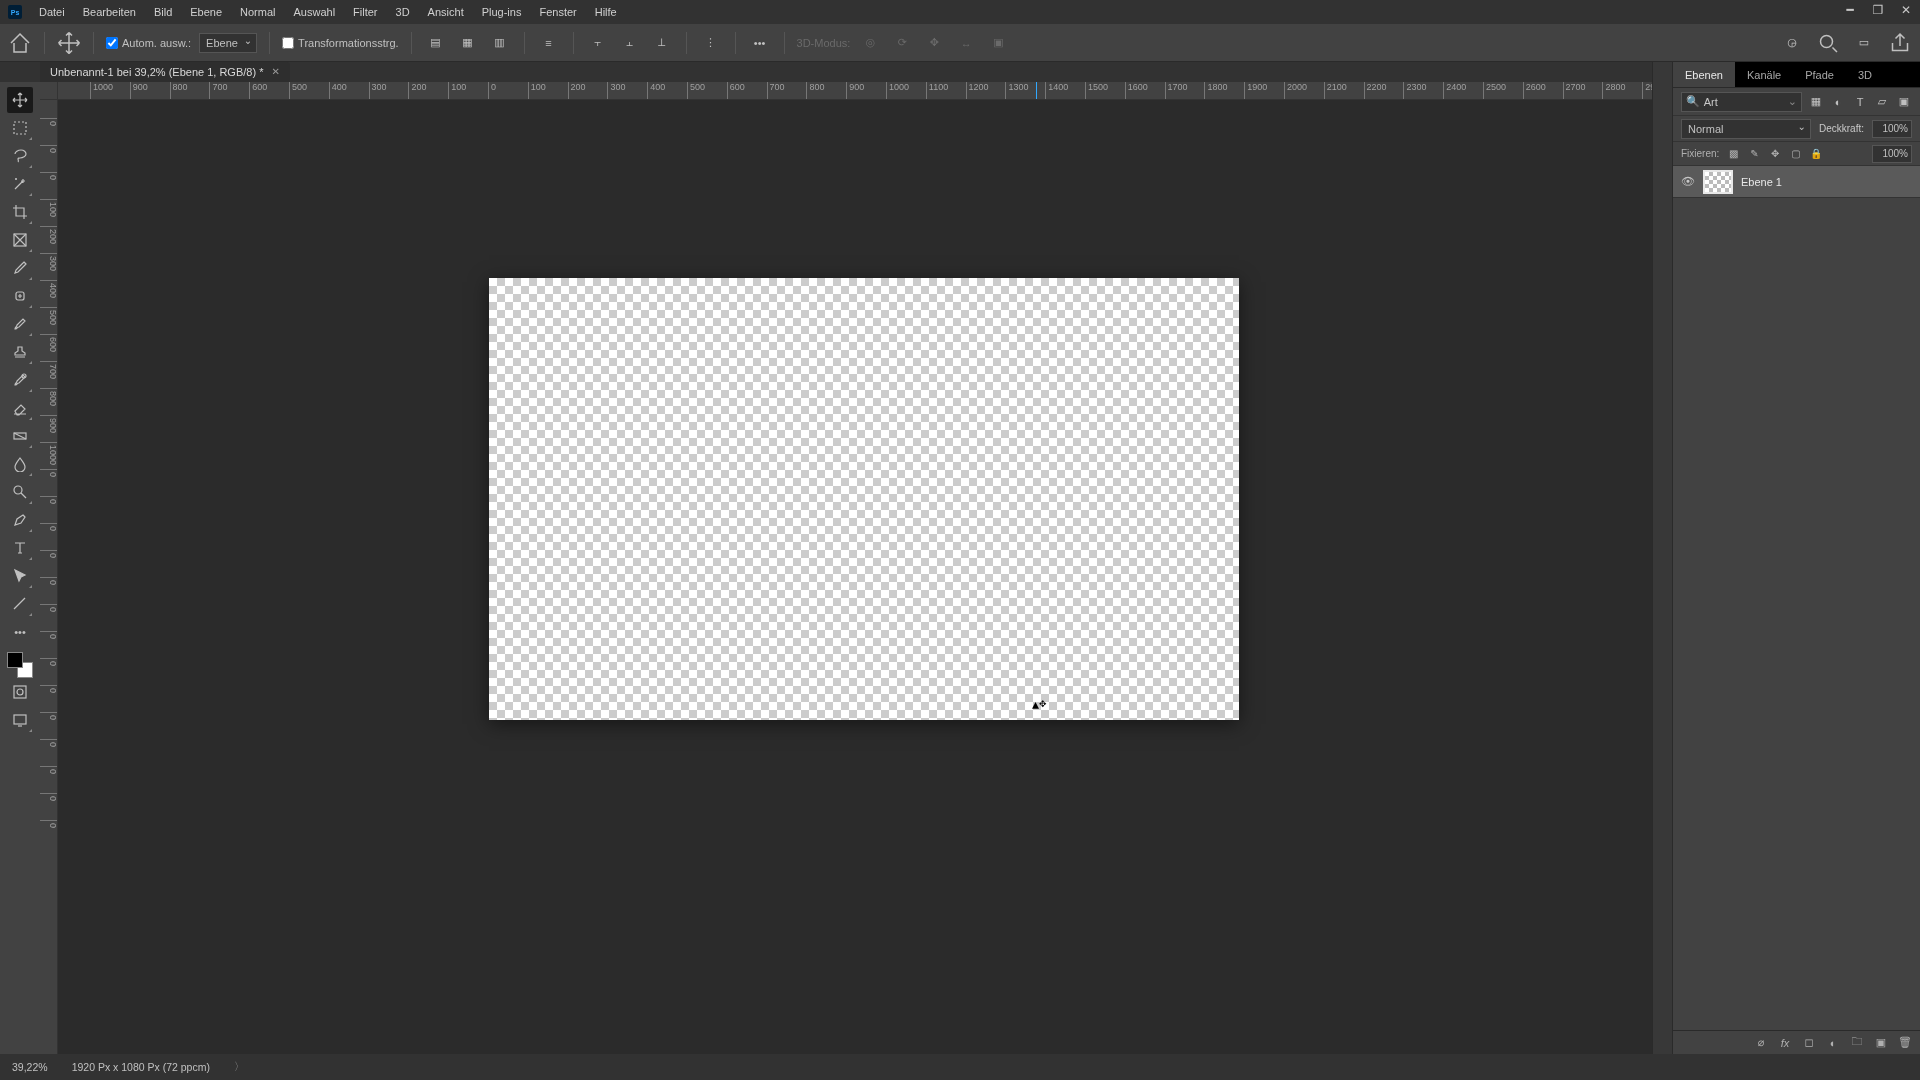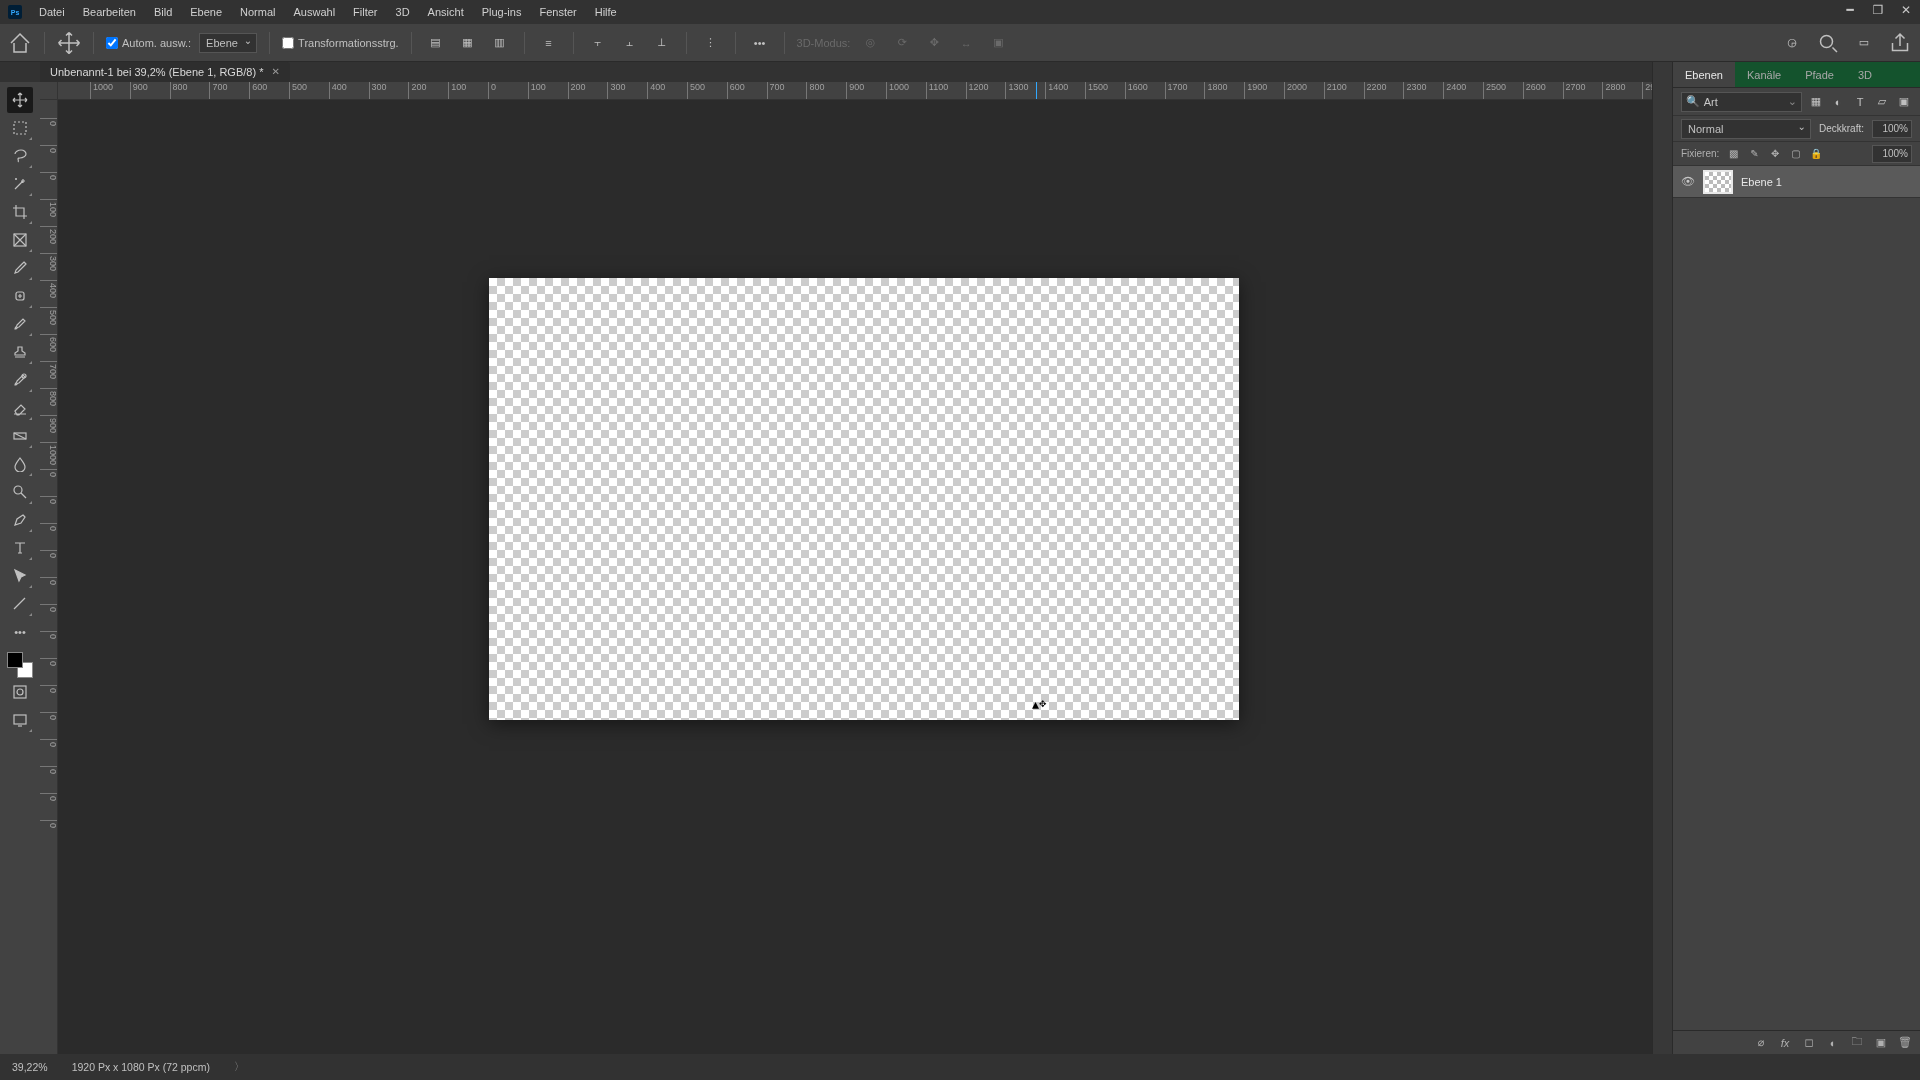--- a/index.html
+++ b/index.html
@@ -54,21 +54,21 @@
   background-image:
     linear-gradient(45deg,#ccc 25%,transparent 25%,transparent 75%,#ccc 75%),
     linear-gradient(45deg,#ccc 25%,transparent 25%,transparent 75%,#ccc 75%);
   background-size: 16px 16px;
   background-position: 0 0, 8px 8px;
 }
 #cursor { position: absolute; pointer-events: none; color: #000; font-size: 14px; }
 
 
 #rightpanel { position: absolute; top: 62px; right: 0; width: 248px; bottom: 26px; background: #424242; border-left: 1px solid #2a2a2a; display: flex; flex-direction: column; }
-#panel-tabs { display: flex; height: 26px; border-bottom: 1px solid #2a2a2a; background: #14532d; }
+#panel-tabs { display: flex; height: 26px; border-bottom: 1px solid #2a2a2a; background: #000000; }
 .ptab { padding: 0 12px; line-height: 26px; color: #a8a8a8; font-size: 11px; }
 .ptab.active { background: #424242; color: #e8e8e8; }
 #panel-search { height: 28px; display: flex; align-items: center; gap: 6px; padding: 0 8px; border-bottom: 1px solid #333; }
 #panel-search .srch { flex: 1; display: flex; align-items: center; gap: 4px; background: #323232; border: 1px solid #555; height: 20px; padding: 0 4px; }
 #panel-search .ico { width: 16px; height: 16px; display: flex; align-items: center; justify-content: center; color: #c0c0c0; }
 #panel-blend { height: 26px; display: flex; align-items: center; padding: 0 8px; gap: 8px; border-bottom: 1px solid #333; }
 .inp-num { width: 40px; height: 18px; background: #323232; border: 1px solid #555; color: #c0c0c0; font-size: 10px; text-align: right; padding-right: 3px; }
 #panel-lock { height: 24px; display: flex; align-items: center; padding: 0 8px; gap: 8px; border-bottom: 1px solid #333; font-size: 10px; color: #b0b0b0; }
 .lock-ico { width: 16px; height: 16px; display: flex; align-items: center; justify-content: center; }
 #layers { flex: 1; overflow: auto; }

